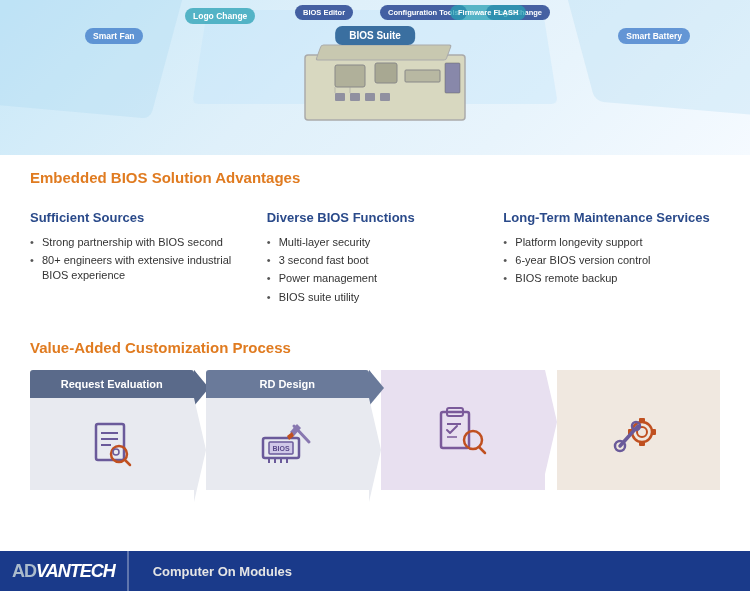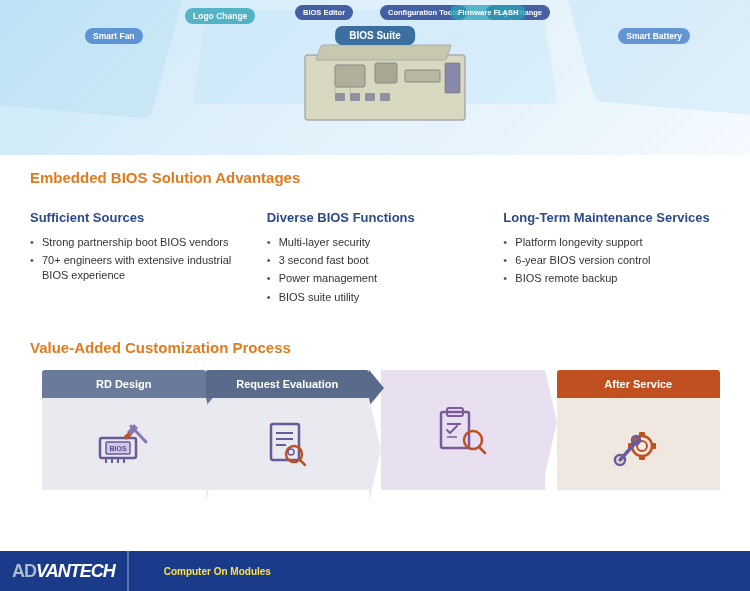--- a/index.html
+++ b/index.html
@@ -159,24 +159,24 @@
     }
 
     .footer-logo-text {
       color: white;
       font-size: 18px;
       font-weight: 900;
       letter-spacing: -1px;
     }
 
     .footer-subtitle {
-      color: #fde047;
-      font-size: 10px;
-      font-weight: bold;
-      padding: 0 35px;
+      color: #e5e5e5;
+      font-size: 13px;
+      font-weight: bold;
+      padding: 0 24px;
     }
 
     
     .top-section {
       width: 100%;
       height: 155px;
       background: linear-gradient(135deg, #c8e8f8 0%, #dff0fa 40%, #e8f4fc 70%, #f5faff 100%);
       position: relative;
       overflow: hidden;
     }
@@ -250,22 +250,22 @@
 
 <div class="content-area">
 
   <div class="section-title">Embedded BIOS Solution Advantages</div>
 
   <div class="three-columns">
 
     <div class="column">
       <div class="column-title">Sufficient Sources</div>
       <ul class="bullet-list">
-        <li>Strong partnership boot BIOS vendors</li>
-        <li>70+ engineers with extensive industrial BIOS experience</li>
+        <li>Strong partnership with BIOS second</li>
+        <li>80+ engineers with extensive industrial BIOS experience</li>
       </ul>
     </div>
 
     <div class="column">
       <div class="column-title">Diverse BIOS Functions</div>
       <ul class="bullet-list">
         <li>Multi-layer security</li>
         <li>3 second fast boot</li>
         <li>Power management</li>
         <li>BIOS suite utility</li>
@@ -278,46 +278,20 @@
         <li>Platform longevity support</li>
         <li>6-year BIOS version control</li>
         <li>BIOS remote backup</li>
       </ul>
     </div>
   </div>
 
   <div class="value-section-title">Value-Added Customization Process</div>
 
   <div class="process-steps">
-
-    <div class="step step2" style="margin-left:12px;">
-      <div class="step-header" style="background:#6a7a9a;width:100%;position:relative;">
-        <span>RD Design</span>
-        <div style="position:absolute;right:-12px;top:0;width:0;height:0;border-top:17px solid transparent;border-bottom:17px solid transparent;border-left:12px solid #6a7a9a;z-index:10;"></div>
-      </div>
-      <div class="step-body" style="background:#e8eaf0;width:100%;position:relative;">
-        <div style="position:absolute;right:-12px;top:0;width:0;height:0;border-top:52px solid transparent;border-bottom:52px solid transparent;border-left:12px solid #e8eaf0;z-index:10;"></div>
-
-        <svg width="56" height="52" viewBox="0 0 56 52">
-
-          <rect x="4" y="20" width="36" height="20" rx="2" fill="none" stroke="#6a5a9a" stroke-width="2.5"></rect>
-          <rect x="10" y="24" width="24" height="12" rx="1" fill="#d0c8e8" stroke="#6a5a9a" stroke-width="1.5"></rect>
-          <text x="22" y="33" text-anchor="middle" font-size="7" fill="#5a4a8a" font-weight="bold">BIOS</text>
-
-          <line x1="10" y1="40" x2="10" y2="45" stroke="#6a5a9a" stroke-width="2"></line>
-          <line x1="16" y1="40" x2="16" y2="45" stroke="#6a5a9a" stroke-width="2"></line>
-          <line x1="22" y1="40" x2="22" y2="45" stroke="#6a5a9a" stroke-width="2"></line>
-          <line x1="28" y1="40" x2="28" y2="45" stroke="#6a5a9a" stroke-width="2"></line>
-
-          <line x1="35" y1="8" x2="50" y2="24" stroke="#8878b0" stroke-width="3" stroke-linecap="round"></line>
-          <polygon points="31,14 38,6 42,10 35,18" fill="#8878b0"></polygon>
-          <polygon points="28,18 33,14 35,18 30,22" fill="#c05020"></polygon>
-        </svg>
-      </div>
-    </div>
 
     <div class="step step1">
       <div class="step-header" style="background:#5a6a8a;width:100%;position:relative;">
         <span>Request Evaluation</span>
         <div style="position:absolute;right:-12px;top:0;width:0;height:0;border-top:17px solid transparent;border-bottom:17px solid transparent;border-left:12px solid #5a6a8a;z-index:10;"></div>
       </div>
       <div class="step-body" style="background:#e8eaf0;width:100%;position:relative;">
         <div style="position:absolute;right:-12px;top:0;width:0;height:0;border-top:52px solid transparent;border-bottom:52px solid transparent;border-left:12px solid #e8eaf0;z-index:10;"></div>
 
         <svg width="52" height="52" viewBox="0 0 52 52">
@@ -325,40 +299,63 @@
           <line x1="15" y1="15" x2="32" y2="15" stroke="#6a5a9a" stroke-width="2"></line>
           <line x1="15" y1="21" x2="32" y2="21" stroke="#6a5a9a" stroke-width="2"></line>
           <line x1="15" y1="27" x2="25" y2="27" stroke="#6a5a9a" stroke-width="2"></line>
           <circle cx="33" cy="36" r="8" fill="none" stroke="#c05020" stroke-width="2.5"></circle>
           <line x1="39" y1="42" x2="44" y2="47" stroke="#c05020" stroke-width="2.5" stroke-linecap="round"></line>
           <circle cx="30" cy="34" r="3" fill="none" stroke="#6a5a9a" stroke-width="1.5"></circle>
         </svg>
       </div>
     </div>
 
+    <div class="step step2" style="margin-left:12px;">
+      <div class="step-header" style="background:#6a7a9a;width:100%;position:relative;">
+        <span>RD Design</span>
+        <div style="position:absolute;right:-12px;top:0;width:0;height:0;border-top:17px solid transparent;border-bottom:17px solid transparent;border-left:12px solid #6a7a9a;z-index:10;"></div>
+      </div>
+      <div class="step-body" style="background:#e8eaf0;width:100%;position:relative;">
+        <div style="position:absolute;right:-12px;top:0;width:0;height:0;border-top:52px solid transparent;border-bottom:52px solid transparent;border-left:12px solid #e8eaf0;z-index:10;"></div>
+
+        <svg width="56" height="52" viewBox="0 0 56 52">
+
+          <rect x="4" y="20" width="36" height="20" rx="2" fill="none" stroke="#6a5a9a" stroke-width="2.5"></rect>
+          <rect x="10" y="24" width="24" height="12" rx="1" fill="#d0c8e8" stroke="#6a5a9a" stroke-width="1.5"></rect>
+          <text x="22" y="33" text-anchor="middle" font-size="7" fill="#5a4a8a" font-weight="bold">BIOS</text>
+
+          <line x1="10" y1="40" x2="10" y2="45" stroke="#6a5a9a" stroke-width="2"></line>
+          <line x1="16" y1="40" x2="16" y2="45" stroke="#6a5a9a" stroke-width="2"></line>
+          <line x1="22" y1="40" x2="22" y2="45" stroke="#6a5a9a" stroke-width="2"></line>
+          <line x1="28" y1="40" x2="28" y2="45" stroke="#6a5a9a" stroke-width="2"></line>
+
+          <line x1="35" y1="8" x2="50" y2="24" stroke="#8878b0" stroke-width="3" stroke-linecap="round"></line>
+          <polygon points="31,14 38,6 42,10 35,18" fill="#8878b0"></polygon>
+          <polygon points="28,18 33,14 35,18 30,22" fill="#c05020"></polygon>
+        </svg>
+      </div>
+    </div>
+
     <div class="step step3" style="margin-left:12px;">
       <div class="step-body" style="background:#e8e0f0;width:100%;position:relative;">
         <div style="position:absolute;right:-12px;top:0;width:0;height:0;border-top:52px solid transparent;border-bottom:52px solid transparent;border-left:12px solid #e8e0f0;z-index:10;"></div>
 
         <svg width="56" height="52" viewBox="0 0 56 52">
           <rect x="6" y="8" width="28" height="36" rx="2" fill="none" stroke="#7a5a9a" stroke-width="2.5"></rect>
           <rect x="12" y="4" width="16" height="8" rx="2" fill="none" stroke="#7a5a9a" stroke-width="2"></rect>
           <line x1="12" y1="20" x2="26" y2="20" stroke="#7a5a9a" stroke-width="2"></line>
           <polyline points="12,26 15,29 22,22" stroke="#7a5a9a" stroke-width="2" fill="none" stroke-linecap="round" stroke-linejoin="round"></polyline>
           <line x1="12" y1="33" x2="22" y2="33" stroke="#7a5a9a" stroke-width="1.5"></line>
           <circle cx="38" cy="36" r="9" fill="none" stroke="#c05020" stroke-width="2.5"></circle>
           <line x1="44" y1="43" x2="50" y2="49" stroke="#c05020" stroke-width="2.5" stroke-linecap="round"></line>
         </svg>
       </div>
     </div>
 
     <div class="step step4" style="margin-left:12px;">
-      <div class="step-header" style="background:#c05020;width:100%;position:relative;">
-        <span>After Service</span>
-      </div>
       <div class="step-body" style="background:#f0e8e0;width:100%;position:relative;">
 
         <svg width="56" height="52" viewBox="0 0 56 52">
 
           <circle cx="32" cy="28" r="10" fill="none" stroke="#c05020" stroke-width="2.5"></circle>
           <circle cx="32" cy="28" r="5" fill="none" stroke="#c05020" stroke-width="2"></circle>
 
           <rect x="29" y="14" width="6" height="5" rx="1" fill="#c05020"></rect>
           <rect x="29" y="37" width="6" height="5" rx="1" fill="#c05020"></rect>
           <rect x="18" y="25" width="5" height="6" rx="1" fill="#c05020"></rect>

